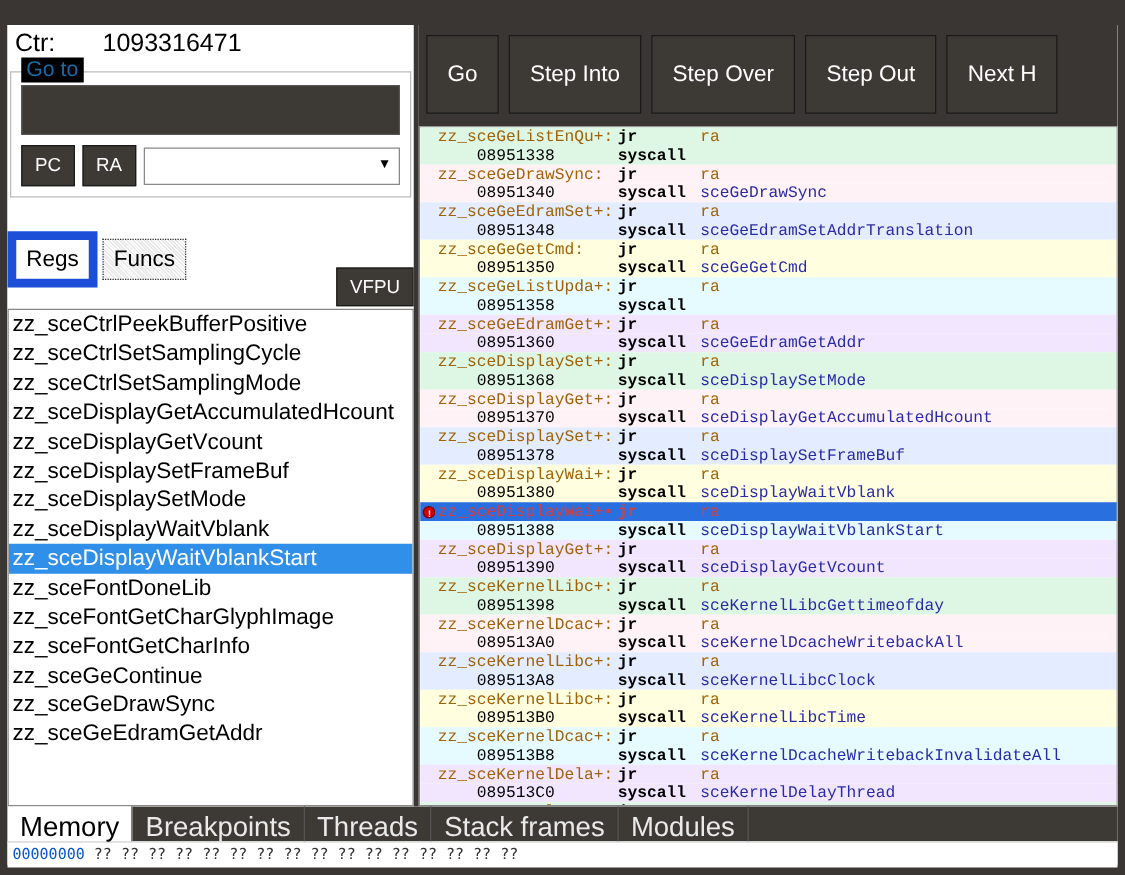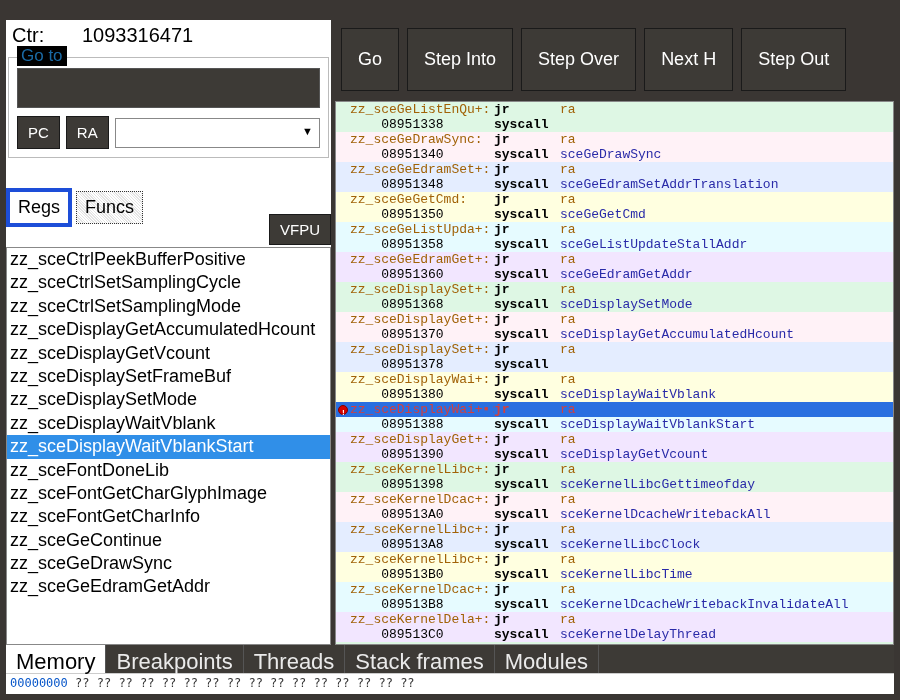--- a/index.html
+++ b/index.html
@@ -85,21 +85,21 @@
     font-size: 11px;
   }
   .tabs-row {
     display: flex;
     align-items: center;
     gap: 4px;
     margin-top: 10px;
     margin-bottom: 2px;
   }
   .tab-btn {
-    border: 4px solid #1d4ed8;
+    border: 7px solid #1d4ed8;
     background: #fff;
     padding: 5px 8px;
     font-size: 18px;
     cursor: pointer;
   }
   .tab-btn.active {
     background: repeating-linear-gradient(45deg,#e5e5e5,#e5e5e5 1px,#fff 1px,#fff 2px);
     border: 1px dotted #333;
   }
   .vfpu-btn {
@@ -247,42 +247,42 @@
           <div class="func-item">zz_sceGeDrawSync</div>
           <div class="func-item">zz_sceGeEdramGetAddr</div>
         </div>
     </div>
 
     <div class="right-panel">
       <div class="toolbar">
         <button class="tool-btn">Go</button>
         <button class="tool-btn">Step Into</button>
         <button class="tool-btn">Step Over</button>
+        <button class="tool-btn">Step Out</button>
         <button class="tool-btn">Next H</button>
-        <button class="tool-btn">Step Out</button>
       </div>
       <div class="disasm" id="disasm">
           <div class="drow bg0 c-green"><span class="dgutter"></span><span class="dlabel">zz_sceGeListEnQu+:</span><span class="dop">jr</span><span class="darg">ra</span></div>
           <div class="drow bg0 c-blue"><span class="dgutter"></span><span class="dlabel">    08951338</span><span class="dop">syscall</span></div>
           <div class="drow bg1 c-green"><span class="dgutter"></span><span class="dlabel">zz_sceGeDrawSync:</span><span class="dop">jr</span><span class="darg">ra</span></div>
           <div class="drow bg1 c-blue"><span class="dgutter"></span><span class="dlabel">    08951340</span><span class="dop">syscall</span><span class="darg">sceGeDrawSync</span></div>
           <div class="drow bg2 c-green"><span class="dgutter"></span><span class="dlabel">zz_sceGeEdramSet+:</span><span class="dop">jr</span><span class="darg">ra</span></div>
           <div class="drow bg2 c-blue"><span class="dgutter"></span><span class="dlabel">    08951348</span><span class="dop">syscall</span><span class="darg">sceGeEdramSetAddrTranslation</span></div>
           <div class="drow bg3 c-green"><span class="dgutter"></span><span class="dlabel">zz_sceGeGetCmd:</span><span class="dop">jr</span><span class="darg">ra</span></div>
           <div class="drow bg3 c-blue"><span class="dgutter"></span><span class="dlabel">    08951350</span><span class="dop">syscall</span><span class="darg">sceGeGetCmd</span></div>
           <div class="drow bg4 c-green"><span class="dgutter"></span><span class="dlabel">zz_sceGeListUpda+:</span><span class="dop">jr</span><span class="darg">ra</span></div>
-          <div class="drow bg4 c-blue"><span class="dgutter"></span><span class="dlabel">    08951358</span><span class="dop">syscall</span><span class="darg">sceGeListUpdateStallAddr</span></div>
+          <div class="drow bg4 c-blue"><span class="dgutter"></span><span class="dlabel">    08951358</span><span class="dop">syscall</span></div>
           <div class="drow bg5 c-green"><span class="dgutter"></span><span class="dlabel">zz_sceGeEdramGet+:</span><span class="dop">jr</span><span class="darg">ra</span></div>
           <div class="drow bg5 c-blue"><span class="dgutter"></span><span class="dlabel">    08951360</span><span class="dop">syscall</span><span class="darg">sceGeEdramGetAddr</span></div>
           <div class="drow bg0 c-green"><span class="dgutter"></span><span class="dlabel">zz_sceDisplaySet+:</span><span class="dop">jr</span><span class="darg">ra</span></div>
           <div class="drow bg0 c-blue"><span class="dgutter"></span><span class="dlabel">    08951368</span><span class="dop">syscall</span><span class="darg">sceDisplaySetMode</span></div>
           <div class="drow bg1 c-green"><span class="dgutter"></span><span class="dlabel">zz_sceDisplayGet+:</span><span class="dop">jr</span><span class="darg">ra</span></div>
           <div class="drow bg1 c-blue"><span class="dgutter"></span><span class="dlabel">    08951370</span><span class="dop">syscall</span><span class="darg">sceDisplayGetAccumulatedHcount</span></div>
           <div class="drow bg2 c-green"><span class="dgutter"></span><span class="dlabel">zz_sceDisplaySet+:</span><span class="dop">jr</span><span class="darg">ra</span></div>
-          <div class="drow bg2 c-blue"><span class="dgutter"></span><span class="dlabel">    08951378</span><span class="dop">syscall</span></div>
+          <div class="drow bg2 c-blue"><span class="dgutter"></span><span class="dlabel">    08951378</span><span class="dop">syscall</span><span class="darg">sceDisplaySetFrameBuf</span></div>
           <div class="drow bg3 c-green"><span class="dgutter"></span><span class="dlabel">zz_sceDisplayWai+:</span><span class="dop">jr</span><span class="darg">ra</span></div>
           <div class="drow bg3 c-blue"><span class="dgutter"></span><span class="dlabel">    08951380</span><span class="dop">syscall</span><span class="darg">sceDisplayWaitVblank</span></div>
           <div class="drow bg4 row-sel c-green"><span class="dgutter"><span class="bp-dot"></span></span><span class="dlabel">zz_sceDisplayWai+▪:</span><span class="dop">jr</span><span class="darg">ra</span></div>
           <div class="drow bg4 c-blue"><span class="dgutter"></span><span class="dlabel">    08951388</span><span class="dop">syscall</span><span class="darg">sceDisplayWaitVblankStart</span></div>
           <div class="drow bg5 c-green"><span class="dgutter"></span><span class="dlabel">zz_sceDisplayGet+:</span><span class="dop">jr</span><span class="darg">ra</span></div>
           <div class="drow bg5 c-blue"><span class="dgutter"></span><span class="dlabel">    08951390</span><span class="dop">syscall</span><span class="darg">sceDisplayGetVcount</span></div>
           <div class="drow bg0 c-green"><span class="dgutter"></span><span class="dlabel">zz_sceKernelLibc+:</span><span class="dop">jr</span><span class="darg">ra</span></div>
           <div class="drow bg0 c-blue"><span class="dgutter"></span><span class="dlabel">    08951398</span><span class="dop">syscall</span><span class="darg">sceKernelLibcGettimeofday</span></div>
           <div class="drow bg1 c-green"><span class="dgutter"></span><span class="dlabel">zz_sceKernelDcac+:</span><span class="dop">jr</span><span class="darg">ra</span></div>
           <div class="drow bg1 c-blue"><span class="dgutter"></span><span class="dlabel">    089513A0</span><span class="dop">syscall</span><span class="darg">sceKernelDcacheWritebackAll</span></div>

